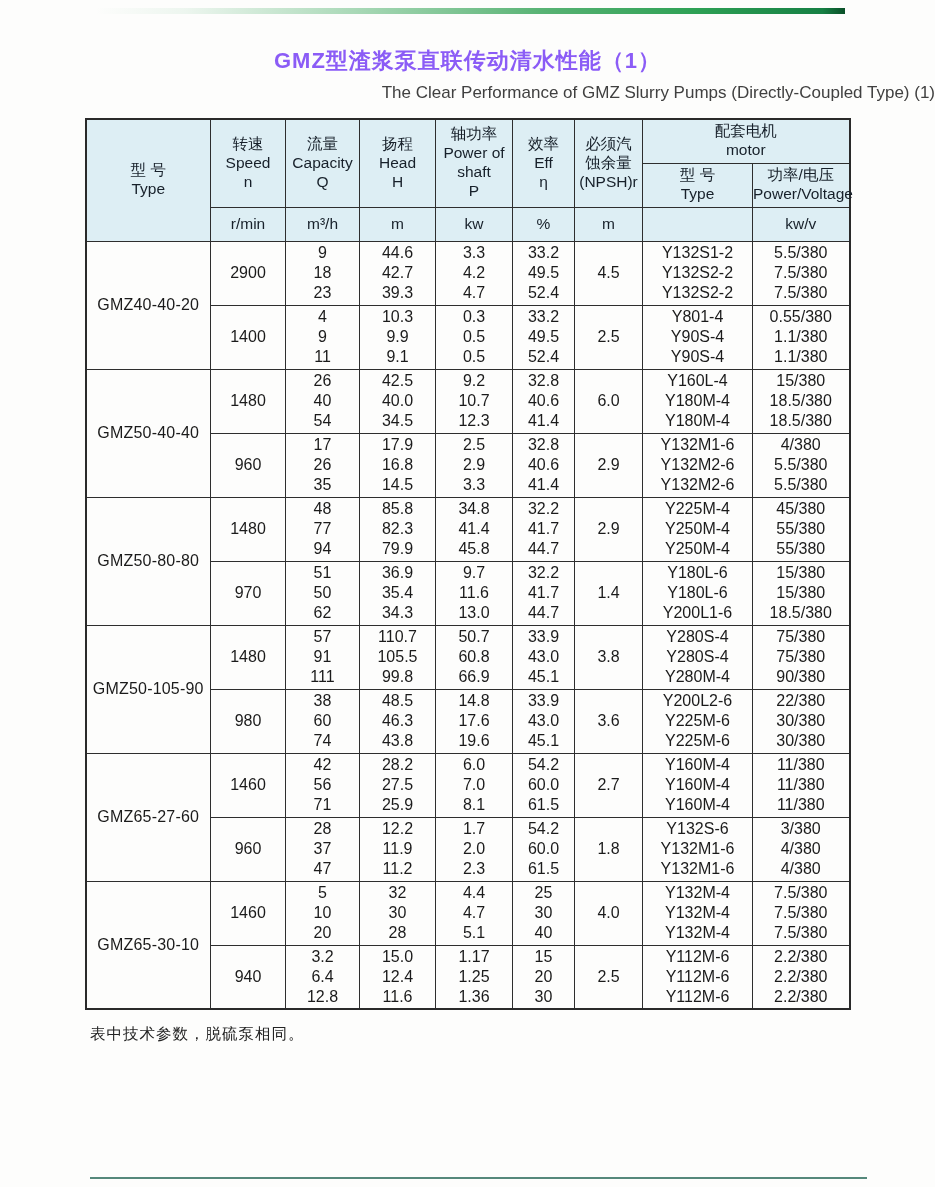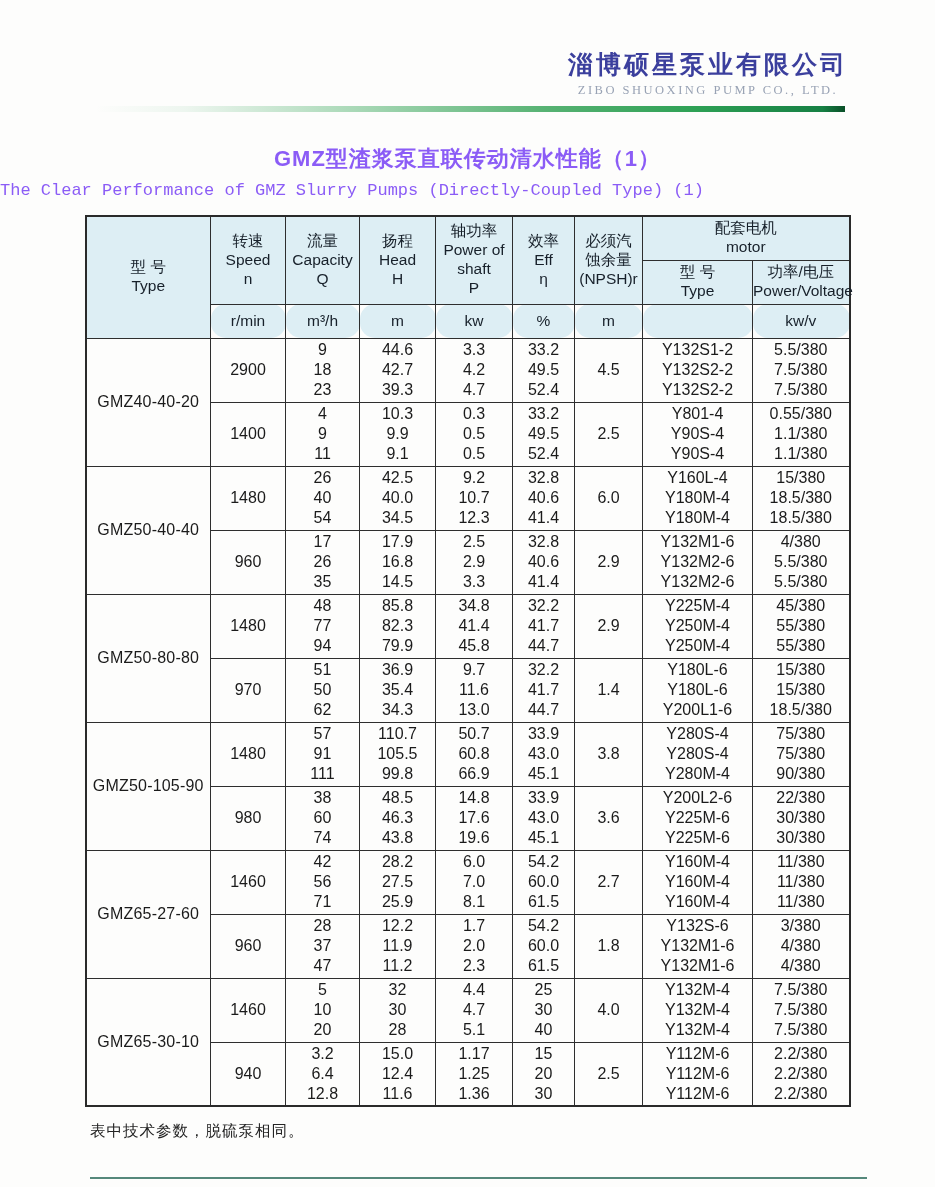--- a/index.html
+++ b/index.html
@@ -30,22 +30,22 @@
       rgba(46,161,85,0) 0%, rgba(46,161,85,0.08) 12%,
       #a8d8b6 35%, #57b273 60%, #2ea155 80%, #168044 97%, #0a4f28 100%);
   }
   
   .title-cn {
     margin-top:32px; text-align:center;
     font-size:22px; font-weight:bold; letter-spacing:1px;
     color:#8b5cf6;
   }
   .title-en {
-    margin-top:7px; text-align:left;
-    font-size:17px; color:#8b5cf6;font-family:Liberation Mono, monospace;
+    margin-top:7px; text-align:right;
+    font-size:17px; color:#404040;
   }
   
   table.perf {
     border-collapse:collapse;
     margin:15px auto 0 auto;
     width:764px;
     table-layout:fixed;
     border:2px solid #2a2a2a;
   }
   table.perf th, table.perf td {
@@ -55,41 +55,37 @@
   }
   table.perf thead th {
     background:#ddeef4;
     font-weight:normal;
     font-size:15.5px; line-height:1.22;
     color:#17202a;
   }
   tr.hdr-main { height:44px; }
   tr.hdr-sub  { height:44px; }
   tr.hdr-units{ height:34px; }
-  tr.hdr-units th { font-size:15px;border-radius:15px; }
+  tr.hdr-units th { font-size:15px; }
   table.perf tbody tr { height:64px; }
   table.perf td { font-size:16px; color:#1b1b1b; }
   td.model { font-size:16.5px; letter-spacing:0.2px;margin-top:28px; }
   td .line { line-height:20px; }
   
   .footnote { margin:14px 0 16px 90px; font-size:15.5px; color:#242424; letter-spacing:1px; }
   .bottom-line {
     position:absolute; left:90px; right:68px; bottom:8px;
     border-top:2px solid #55887b;
   }
 </style>
 </head>
 <body>
 
 <div class="page">
 
-  <div class="logo-block">
-    <div class="company-cn">淄博硕星泵业有限公司</div>
-    <div class="company-en">ZIBO SHUOXING PUMP CO., LTD.</div>
-  </div>
   <div class="green-bar"></div>
 
   <div class="title-cn">GMZ型渣浆泵直联传动清水性能（1）</div>
   <div class="title-en">The Clear Performance of GMZ Slurry Pumps (Directly-Coupled Type) (1)</div>
 
   <table class="perf">
     <colgroup>
       <col style="width:125px">
         <col style="width:75px">
         <col style="width:74px">

